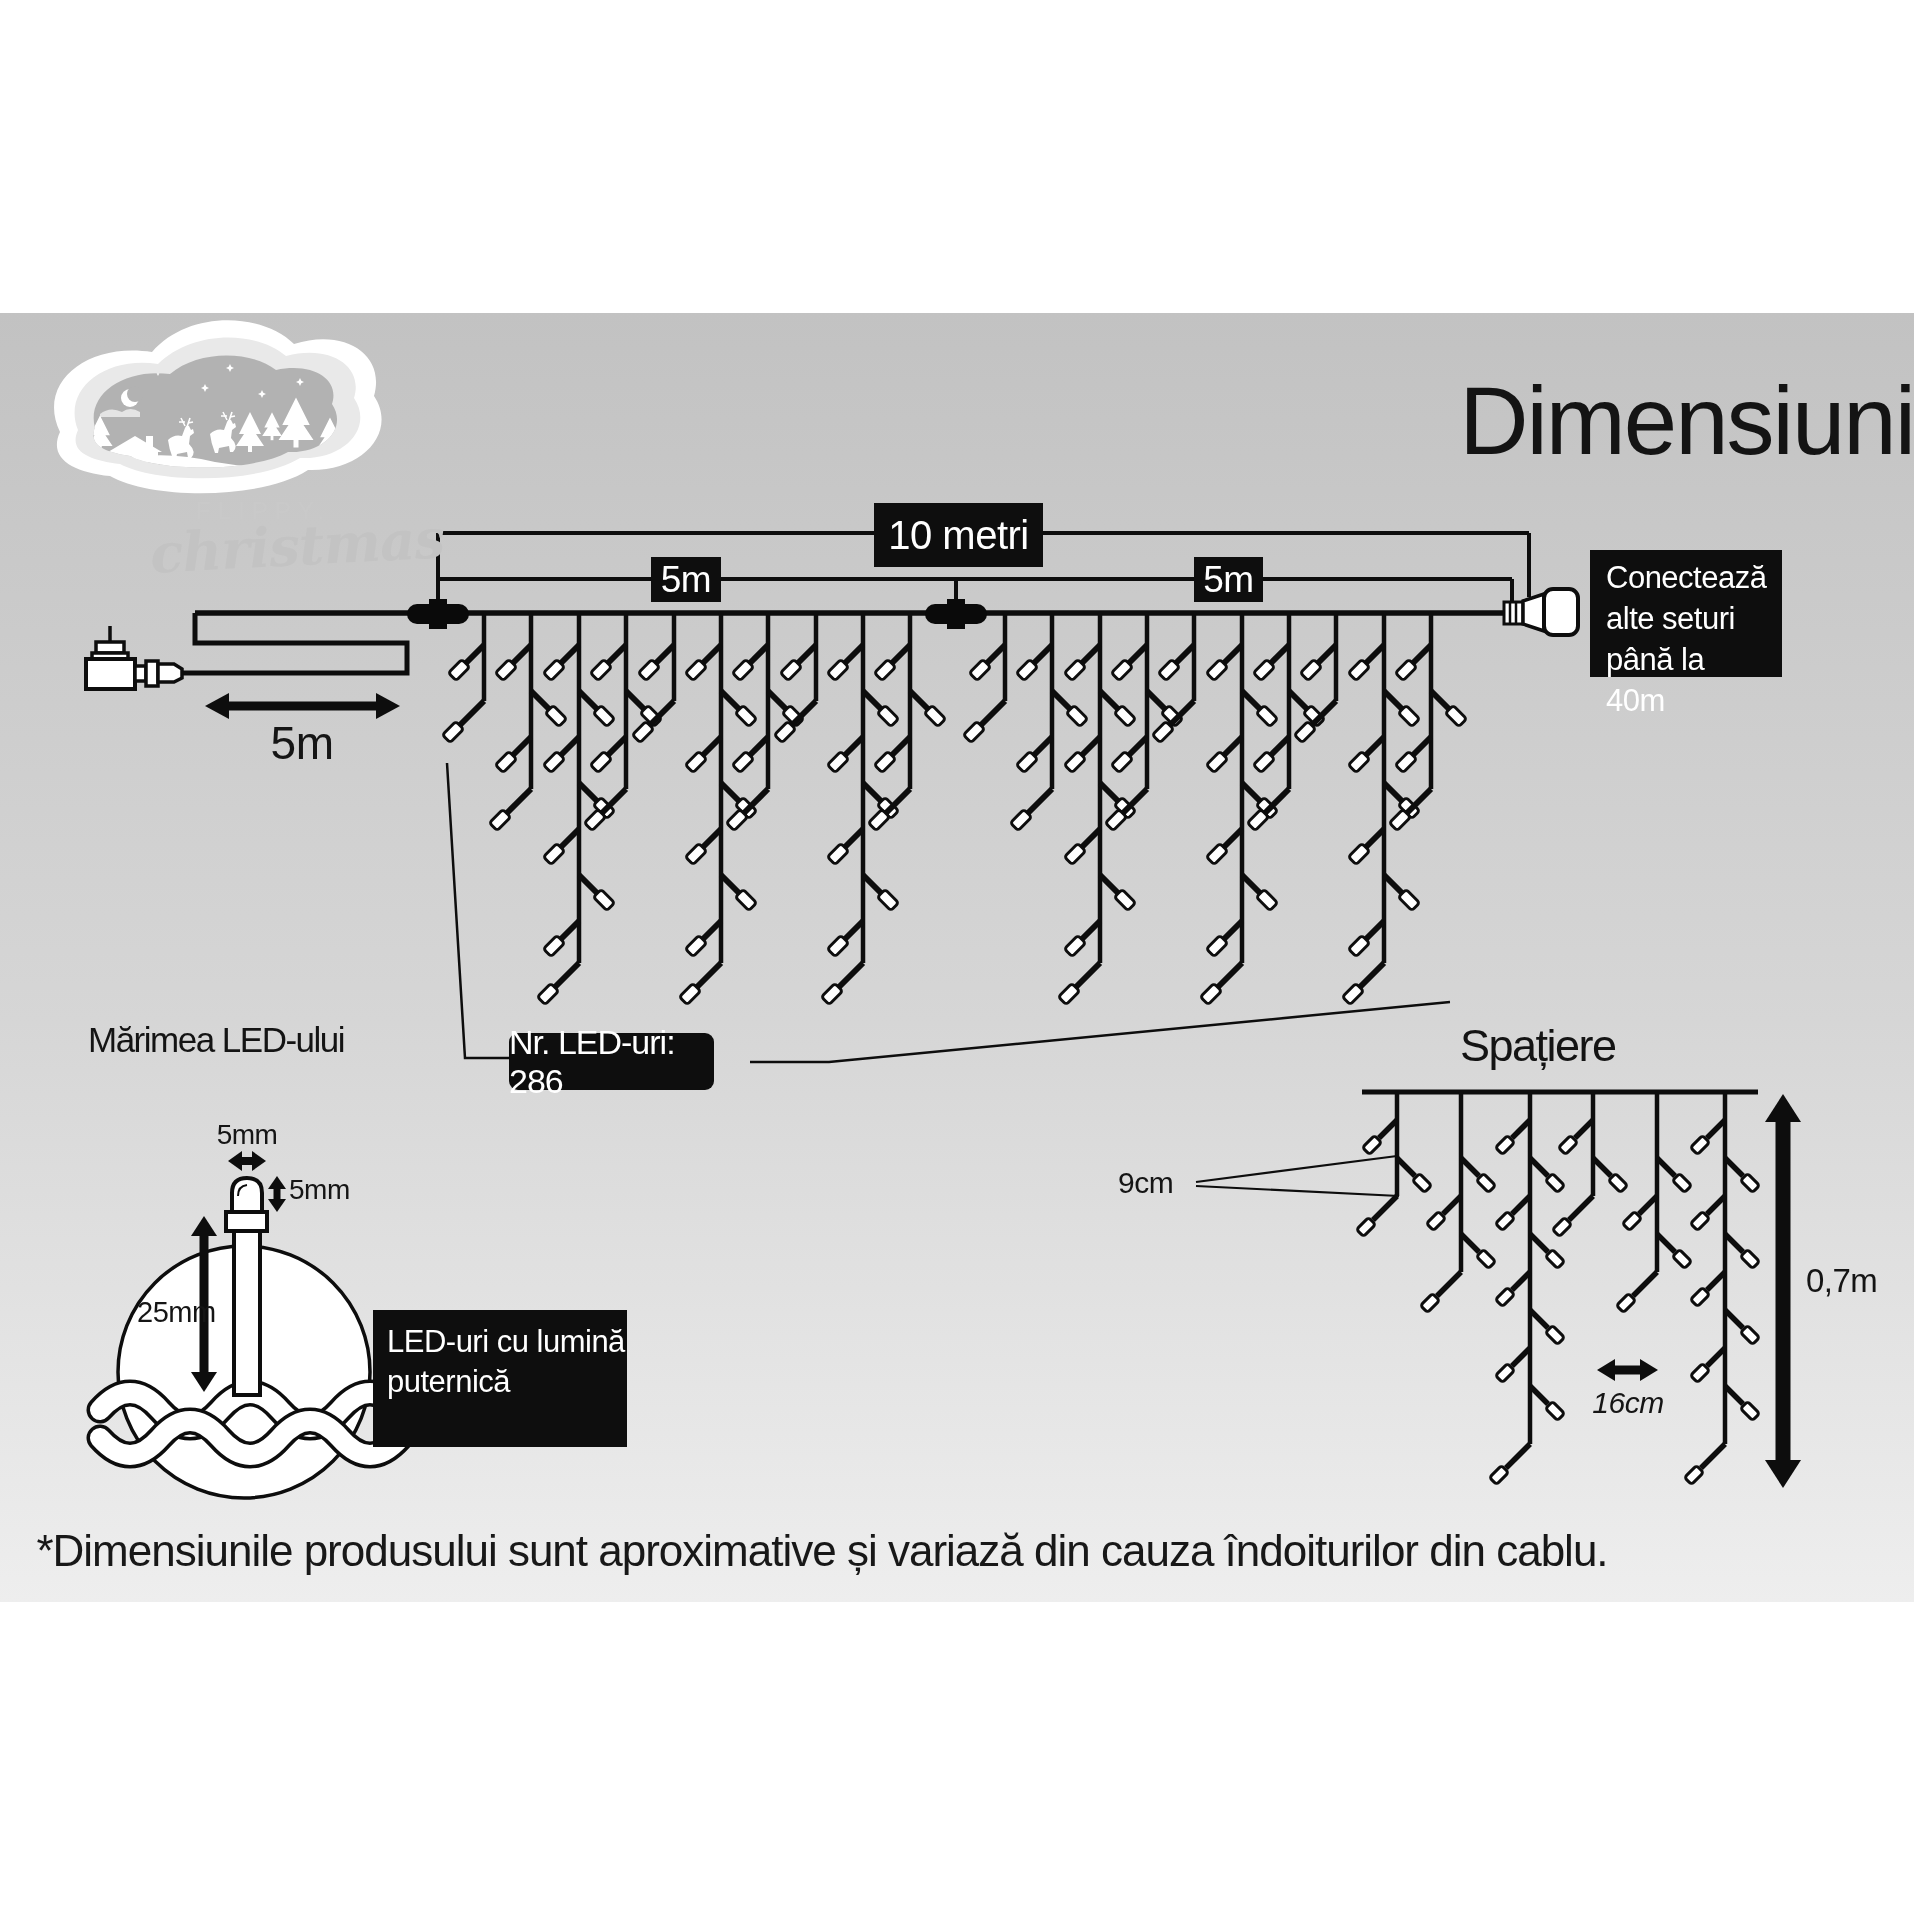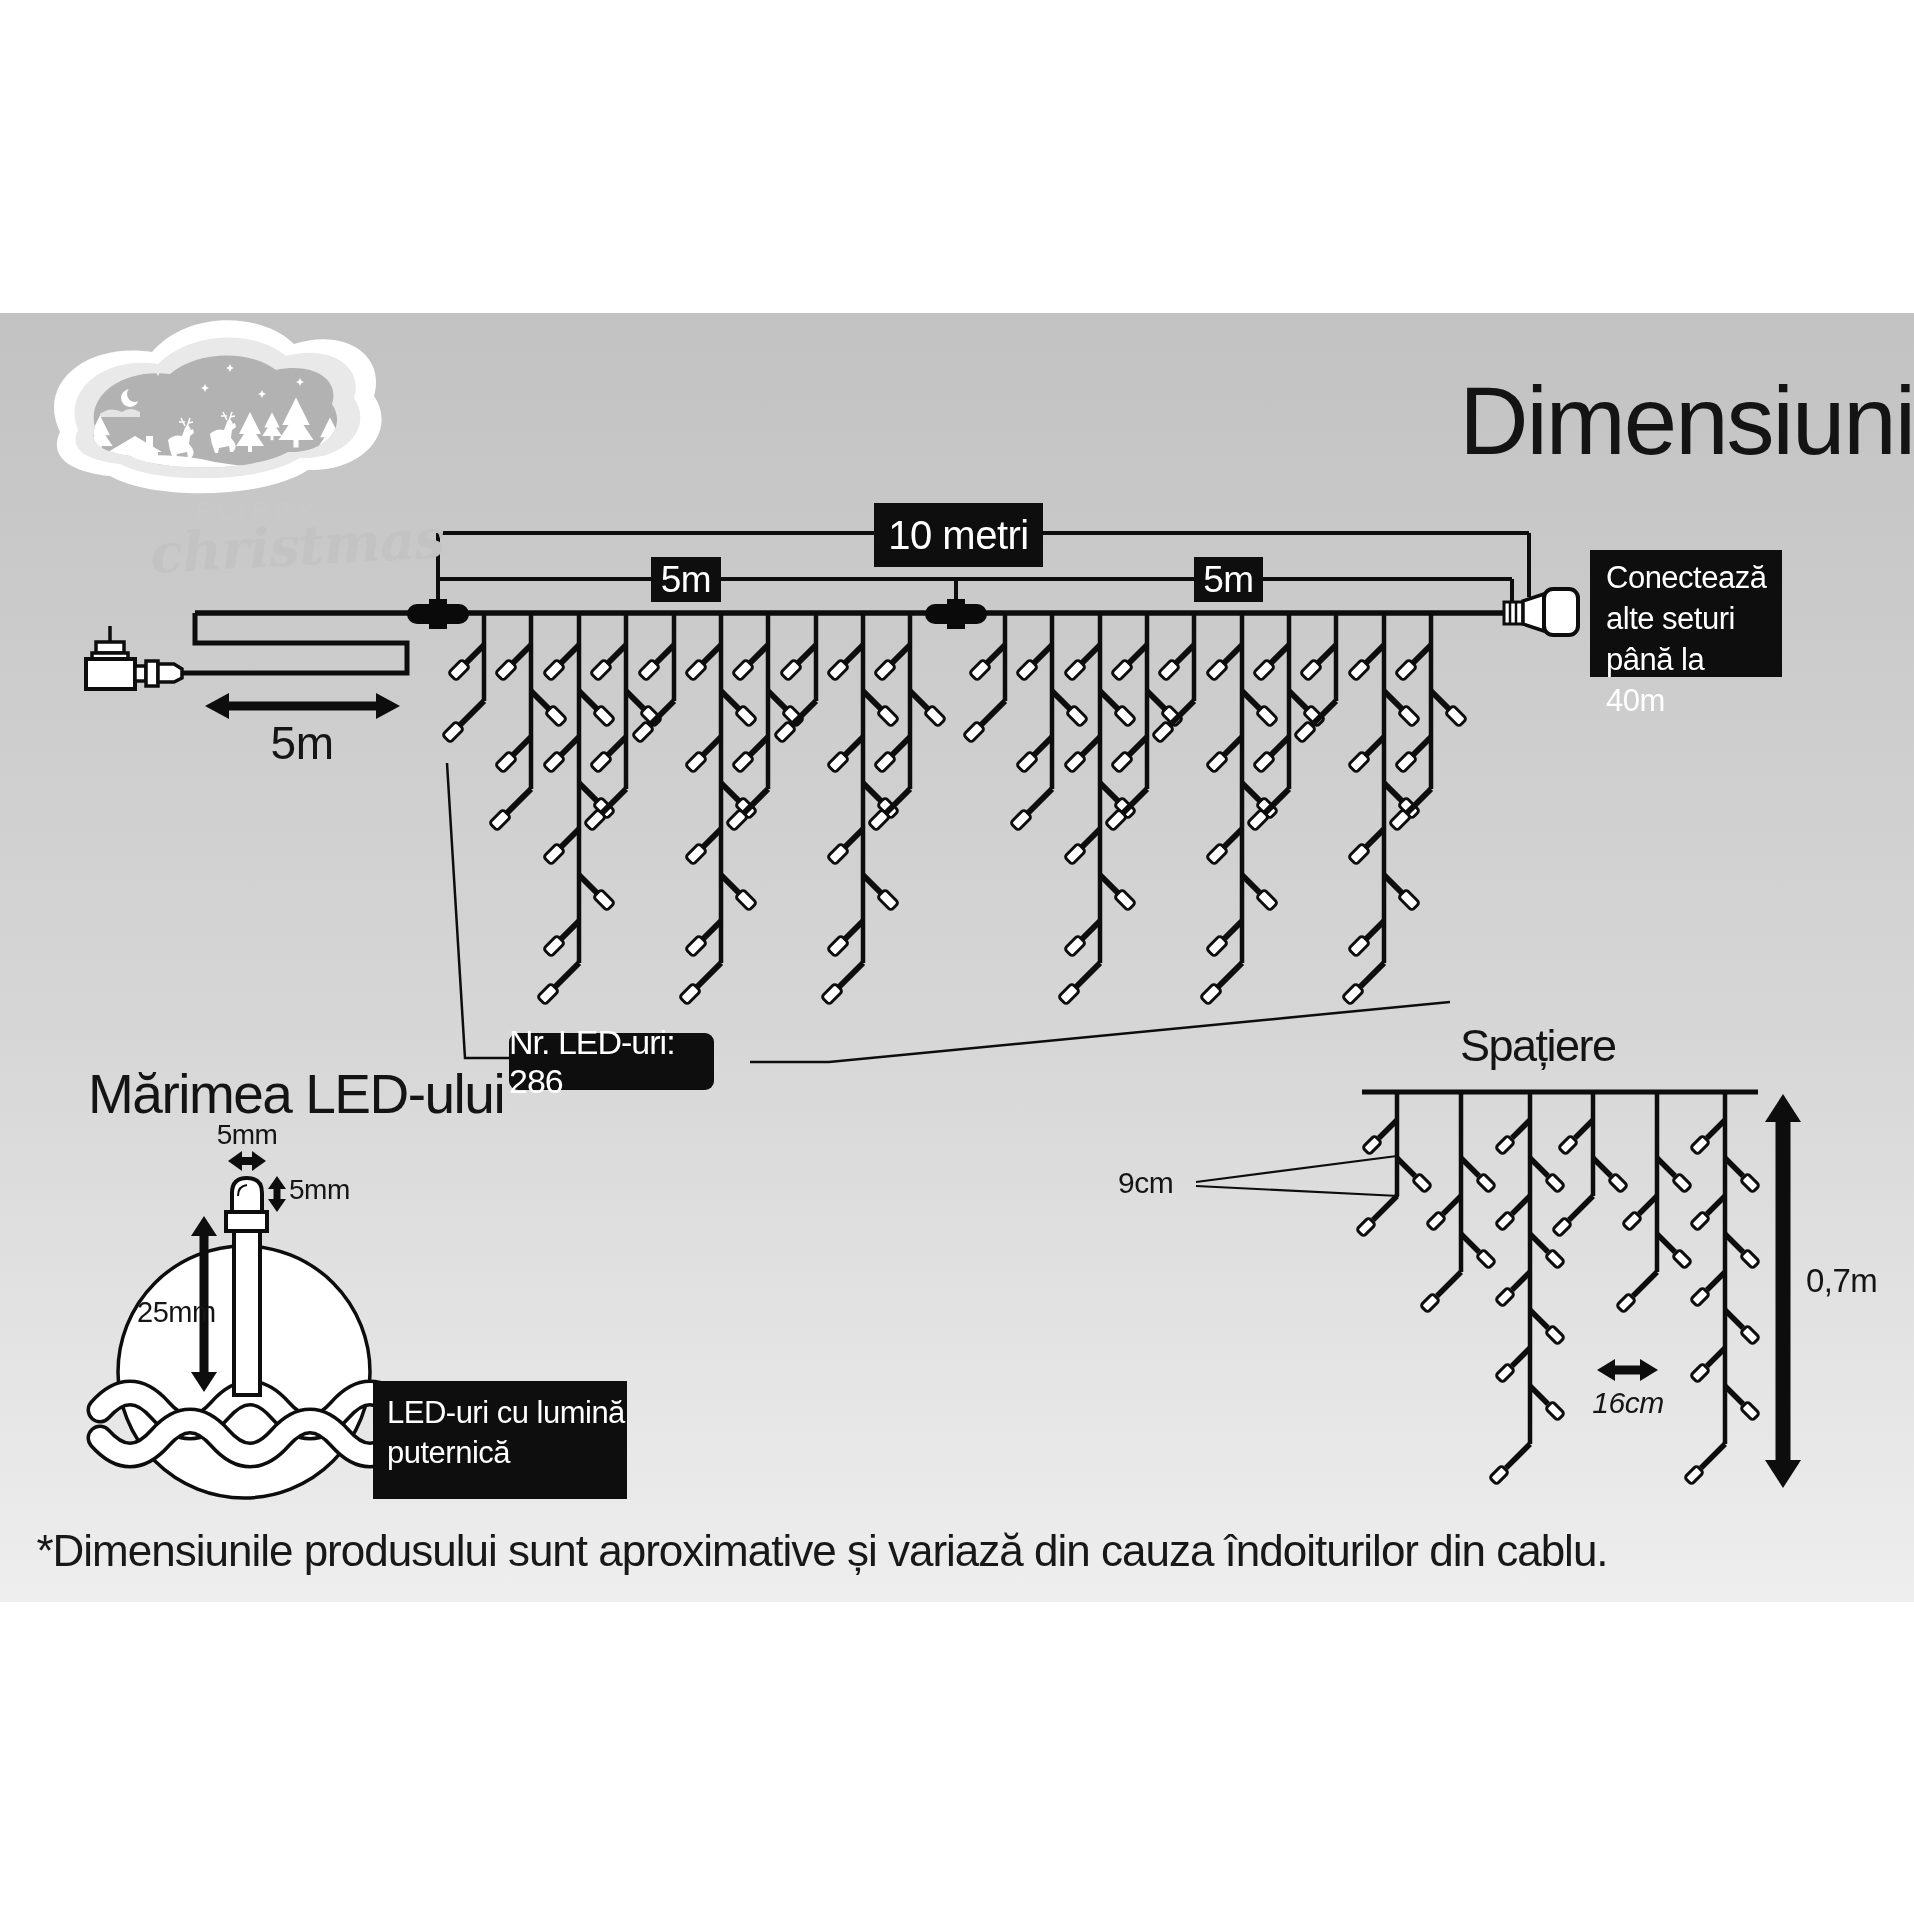--- a/index.html
+++ b/index.html
@@ -13,25 +13,25 @@
   .lbl{position:absolute;z-index:3;white-space:nowrap;}
   .blackbox{position:absolute;z-index:3;background:#0e0e0e;color:#ffffff;}
   .center{display:flex;align-items:center;justify-content:center;}
   #main-title{left:0;top:366px;width:1914px;text-align:right;font-size:96px;letter-spacing:-2px;color:#141414;}
   #box-10m{left:874px;top:503px;width:169px;height:64px;font-size:40px;}
   #box-5m-a{left:651px;top:557px;width:70px;height:45px;font-size:37px;}
   #box-5m-b{left:1194px;top:557px;width:69px;height:45px;font-size:37px;}
   #lead-5m{left:232px;top:716px;width:140px;text-align:center;font-size:46px;}
   #box-connect{left:1590px;top:550px;width:192px;height:127px;font-size:31px;line-height:41px;padding:7px 16px 0 16px;box-sizing:border-box;}
   #box-ledcount{left:509px;top:1033px;width:205px;height:57px;font-size:34px;letter-spacing:-1px;border-radius:9px;}
-  #marimea-title{left:88px;top:1062px;font-size:55px;letter-spacing:-1.5px;color:#141414;}
+  #marimea-title{left:88px;top:1020px;font-size:35px;letter-spacing:-1.5px;color:#141414;}
   #lbl-5mm-top{left:207px;top:1119px;width:80px;text-align:center;font-size:28px;}
   #lbl-5mm-right{left:289px;top:1174px;font-size:28px;}
   #lbl-25mm{left:137px;top:1296px;font-size:29px;}
-  #box-lednote{left:373px;top:1381px;width:254px;height:118px;font-size:31px;line-height:40px;padding:12px 0 0 14px;box-sizing:border-box;}
+  #box-lednote{left:373px;top:1310px;width:254px;height:137px;font-size:31px;line-height:40px;padding:12px 0 0 14px;box-sizing:border-box;}
   #spatiere-title{left:1460px;top:1020px;width:240px;text-align:left;font-size:45px;letter-spacing:-1.5px;color:#141414;}
   #lbl-9cm{left:1118px;top:1166px;font-size:30px;}
   #lbl-16cm{left:1592px;top:1386px;width:72px;text-align:center;font-size:30px;font-style:italic;}
   #lbl-07m{left:1806px;top:1262px;font-size:33px;}
   #disclaimer{left:0;top:1526px;width:1644px;text-align:center;font-size:44px;letter-spacing:-1px;color:#181818;}
   #logo-flippy{left:196px;top:497px;font-size:24px;letter-spacing:7px;color:#c9c9c9;z-index:3;}
   #logo-christmas{left:150px;top:514px;font-size:54px;color:#c3c3c3;z-index:3;
                   font-family:"DejaVu Serif","Liberation Serif",serif;font-style:italic;font-weight:bold;transform:rotate(-3deg);}
 </style>
 </head>

